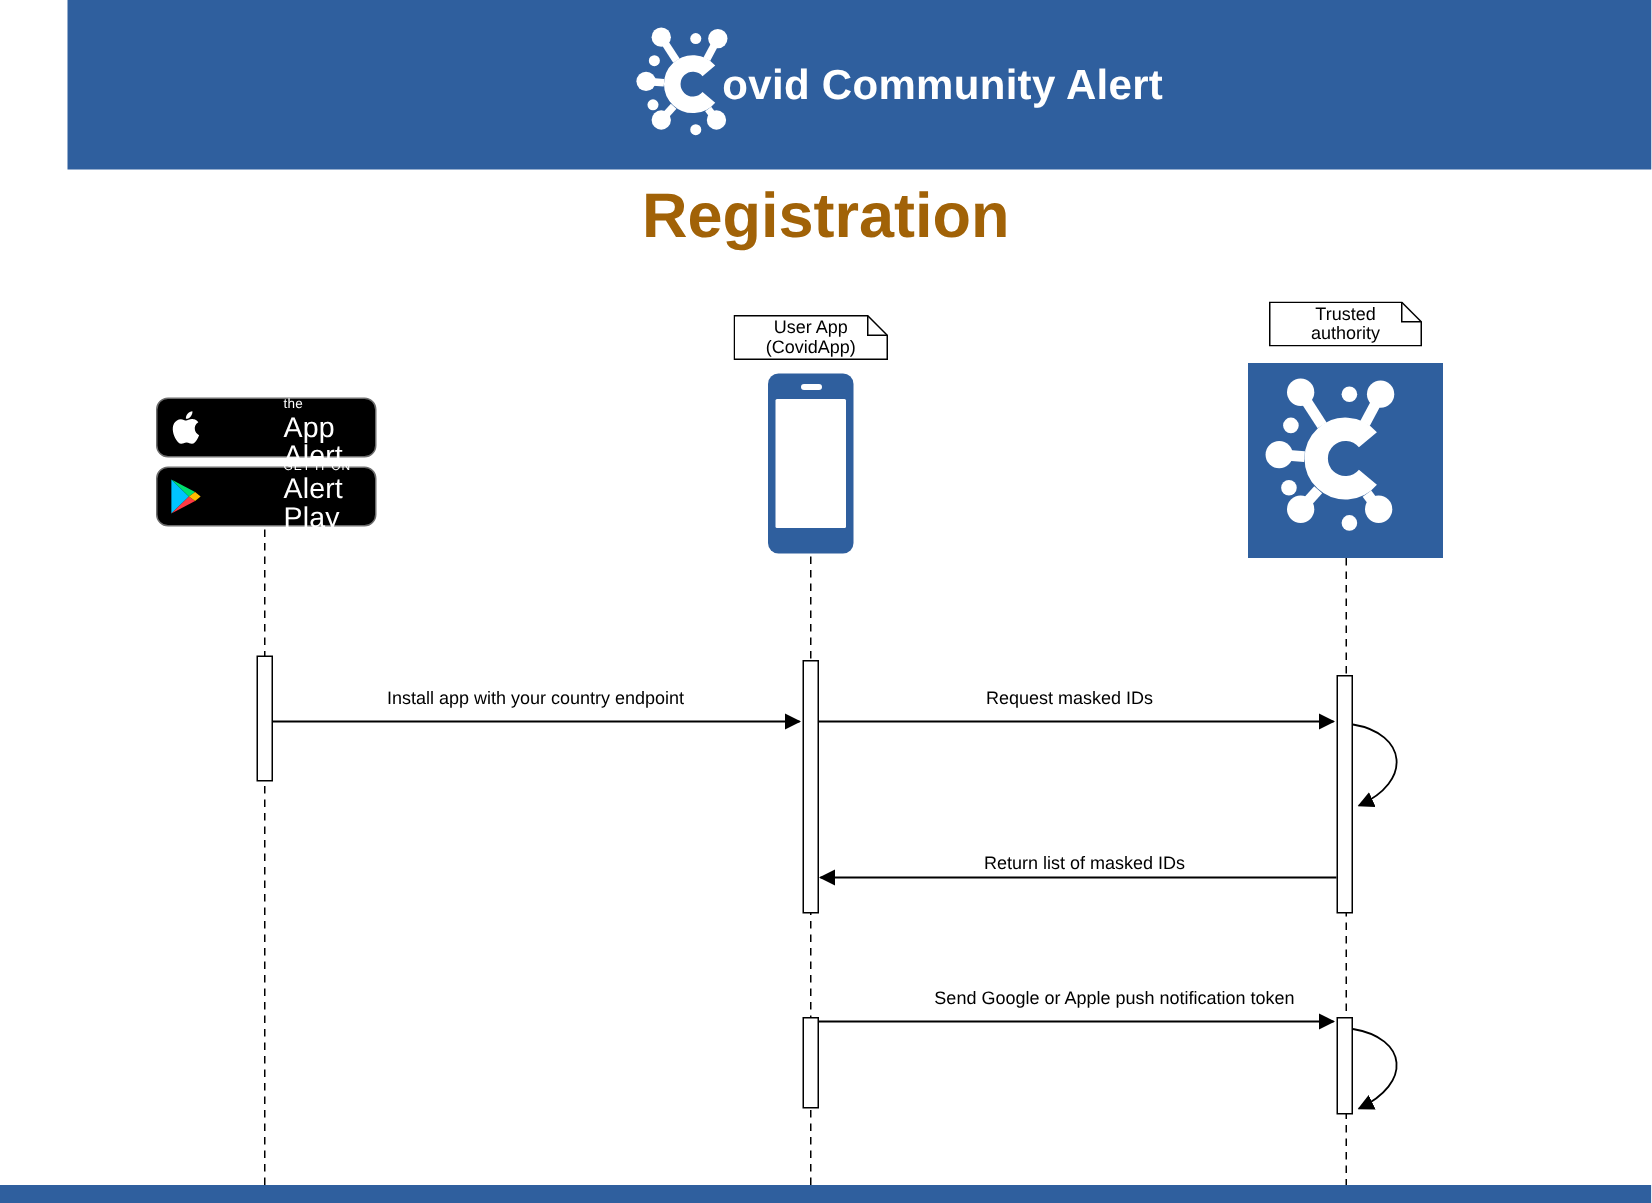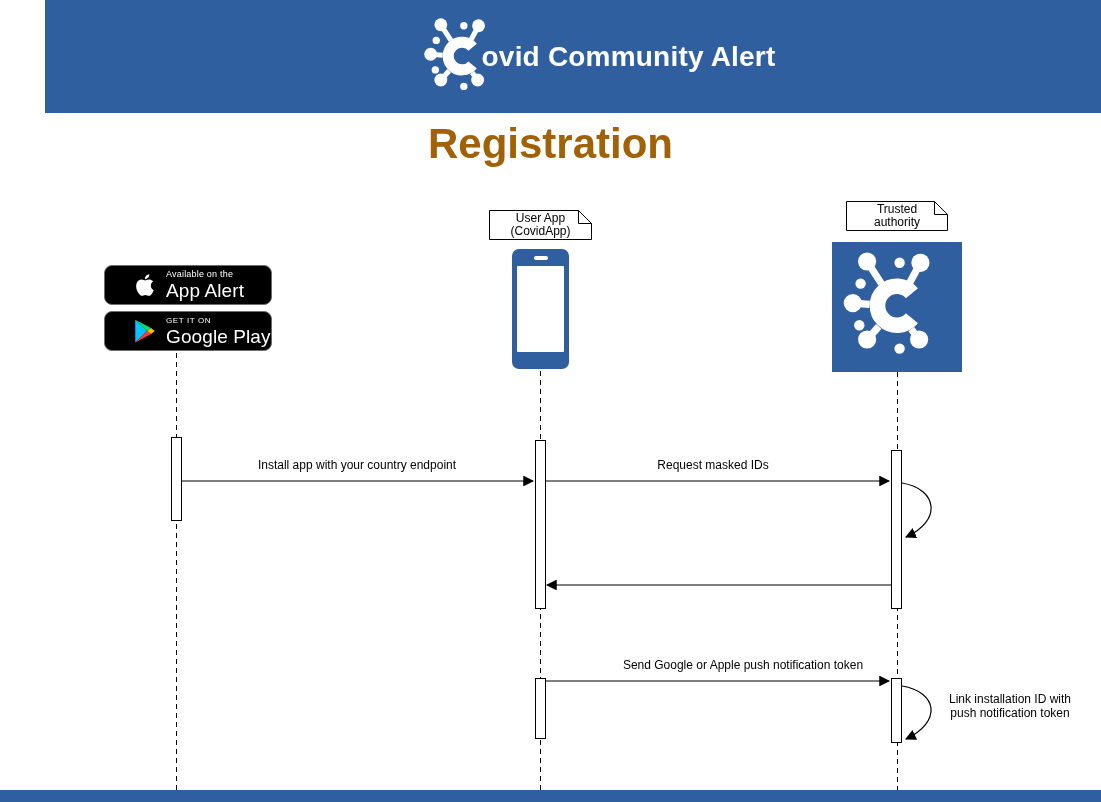--- a/index.html
+++ b/index.html
@@ -12,21 +12,21 @@
   .header .logo{width:92px;height:92px;flex:0 0 auto;}
   .wordmark{color:#fff;font-size:28px;font-weight:bold;letter-spacing:.2px;margin-left:-26px;}
 
   
   .page-title{position:absolute;left:0;top:120px;width:1101px;text-align:center;
               font-size:42px;font-weight:bold;color:#a16207;}
 
   
   .badges{position:absolute;left:104px;top:265px;width:141px;display:flex;flex-direction:column;gap:6px;}
   .badge{width:139px;height:38px;background:#000;border:1px solid #6d6d6d;border-radius:8px;
-         display:flex;align-items:center;padding-left:27px;box-sizing:content-box;color:#fff;cursor:pointer;}
+         display:flex;align-items:center;padding-left:6px;box-sizing:content-box;color:#fff;cursor:pointer;gap:44px;}
   .badge .bicon{width:26px;height:28px;margin-right:8px;flex:0 0 auto;}
   .badge .btxt{display:flex;flex-direction:column;line-height:1;}
   .badge .small{font-size:9px;letter-spacing:.2px;margin-bottom:2px;}
   .badge .big{font-size:19px;letter-spacing:.1px;}
   .badge.google .small{font-size:8px;letter-spacing:.6px;}
 
   
   .notebox{position:absolute;font-size:12px;line-height:13px;text-align:center;color:#000;}
   .notebox svg{position:absolute;left:0;top:0;}
   .notebox .ntxt{position:relative;padding-top:2px;}
@@ -132,21 +132,21 @@
     </div>
     <div class="badge google">
       <svg class="bicon" viewBox="0 0 24 24">
         <polygon points="3,1.5 3,22.5 13.8,12" fill="#00c4ff"></polygon>
         <polygon points="3,1.5 17.6,9.3 13.8,12" fill="#00e070"></polygon>
         <polygon points="3,22.5 13.8,12 17.6,14.7" fill="#ff3a44"></polygon>
         <polygon points="13.8,12 17.6,9.2 21,12 17.6,14.8" fill="#ffbc00"></polygon>
       </svg>
       <span class="btxt">
         <span class="small">GET IT ON</span>
-        <span class="big">Google Play</span>
+        <span class="big">Alert Play</span>
       </span>
     </div>
   </div>
 
   <div class="notebox" style="left:489px;top:210px;width:103px;height:30px;">
     <svg width="103" height="30">
       <polygon points="0.5,0.5 89.5,0.5 102.5,13.5 102.5,29.5 0.5,29.5" fill="#fff" stroke="#000"></polygon>
       <path d="M89.5 0.5 L89.5 13.5 L102.5 13.5" fill="none" stroke="#000"></path>
     </svg>
     <div class="ntxt">
@@ -170,20 +170,17 @@
     </div>
   </div>
   <div class="ta-icon">
     <svg viewBox="0 0 100 100">
         <use href="#virus-logo"></use>
       </svg>
   </div>
 
   <div class="msg" style="left:207px;top:458px;width:300px;">Install app with your country endpoint</div>
   <div class="msg" style="left:563px;top:458px;width:300px;">Request masked IDs</div>
+  <div class="msg" style="left:573px;top:568px;width:300px;">Return list of masked IDs</div>
   <div class="msg" style="left:593px;top:658px;width:300px;">Send Google or Apple push notification token</div>
-  <div class="msg" style="left:934px;top:692px;width:152px;">
-    <div>Link installation ID with</div>
-    <div>push notification token</div>
-  </div>
 
   <div class="footer"></div>
 </div>
 
 </body></html>

